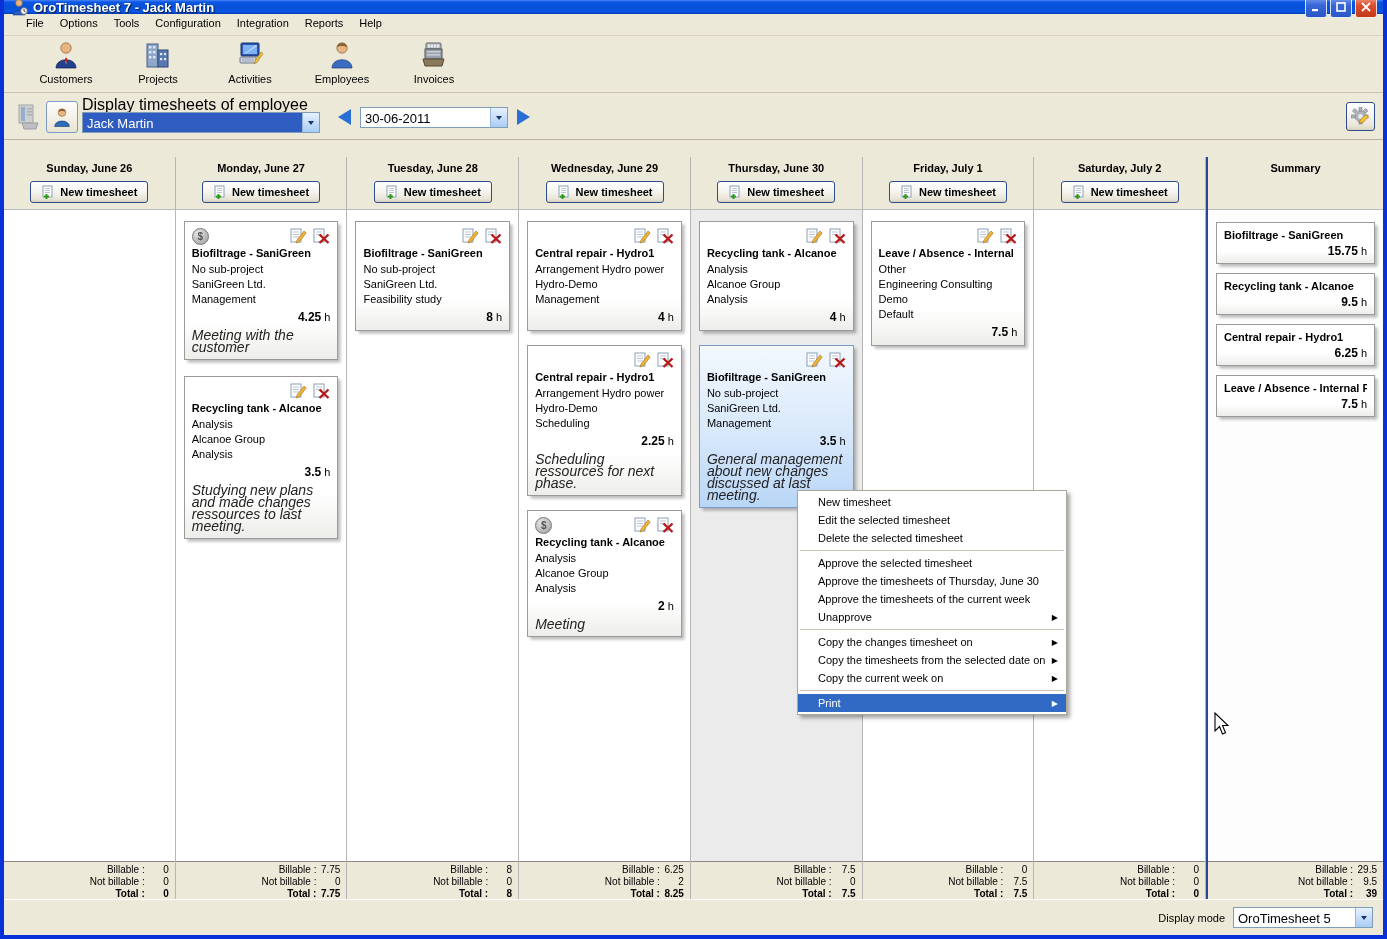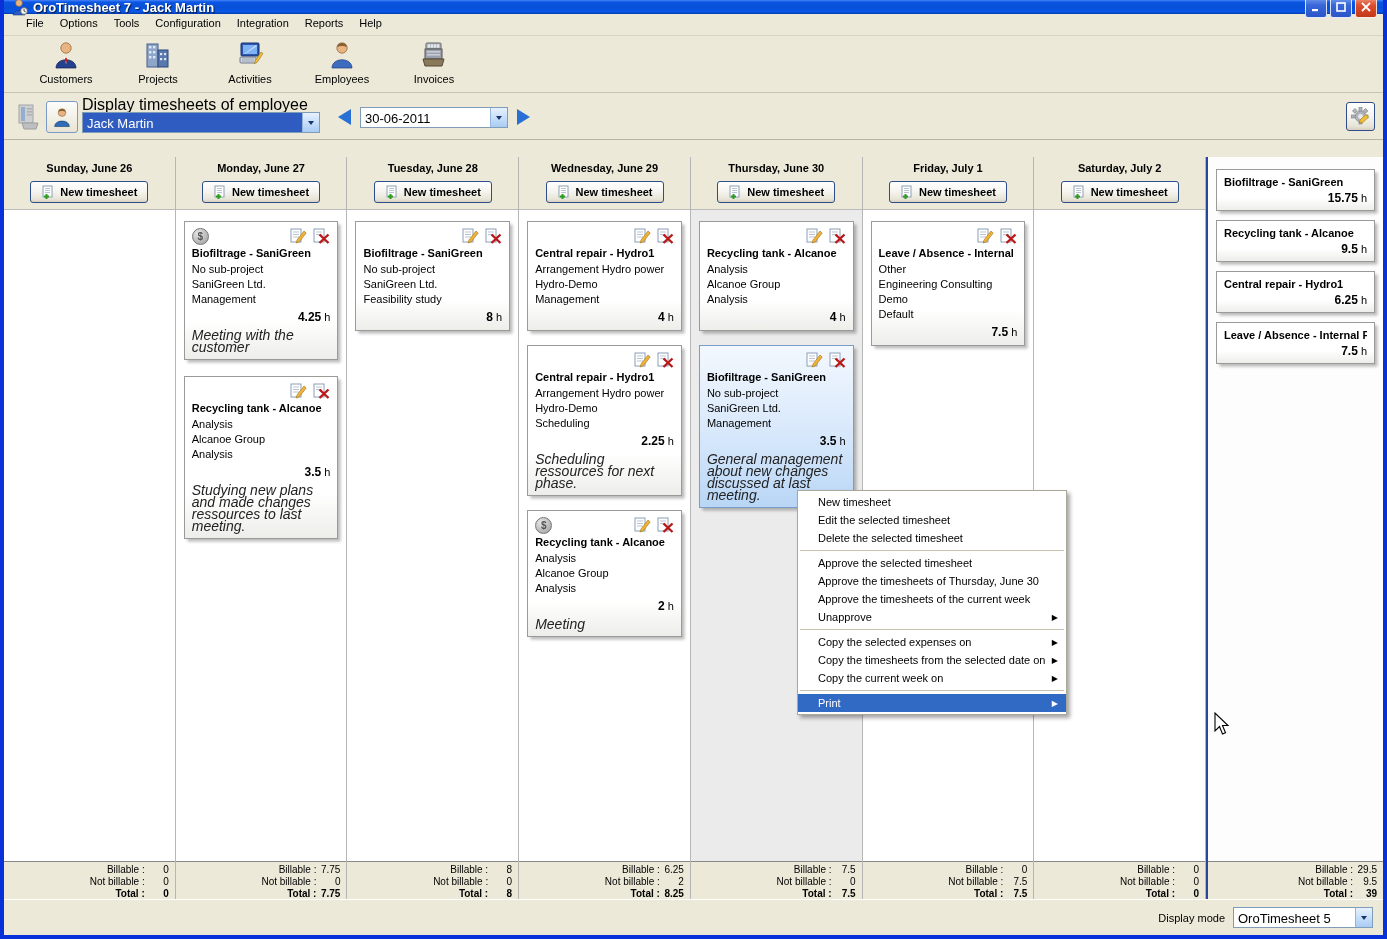--- a/index.html
+++ b/index.html
@@ -844,20 +844,23 @@
             <span class="val">0</span>
           </div>
         <div class="tot-line total">
             <span>Total :</span>
             <span class="val">0</span>
           </div>
       </div>
     </div>
 
     <div class="col summary">
+      <div class="col-header">
+        <div class="dayname">Summary</div>
+      </div>
       <div class="col-body">
         <div class="sum-card">
           <div class="card-title">Biofiltrage - SaniGreen</div>
           <div class="card-hours"><b>15.75</b> <span>h</span></div>
         </div>
         <div class="sum-card">
           <div class="card-title">Recycling tank - Alcanoe</div>
           <div class="card-hours"><b>9.5</b> <span>h</span></div>
         </div>
         <div class="sum-card">
@@ -915,21 +918,21 @@
       </div>
     <div class="menu-item">
         <span class="mlabel">Approve the timesheets of the current week</span>
       </div>
     <div class="menu-item">
         <span class="mlabel">Unapprove</span>
         <span class="arrow">▶</span>
       </div>
     <div class="sep"></div>
     <div class="menu-item">
-        <span class="mlabel">Copy the selected expenses on</span>
+        <span class="mlabel">Copy the changes timesheet on</span>
         <span class="arrow">▶</span>
       </div>
     <div class="menu-item">
         <span class="mlabel">Copy the timesheets from the selected date on</span>
         <span class="arrow">▶</span>
       </div>
     <div class="menu-item">
         <span class="mlabel">Copy the current week on</span>
         <span class="arrow">▶</span>
       </div>

